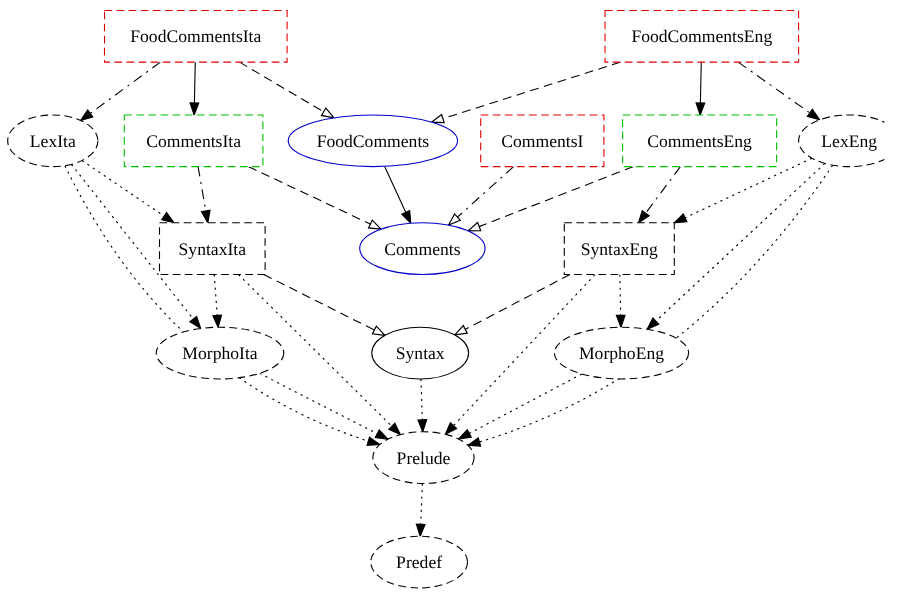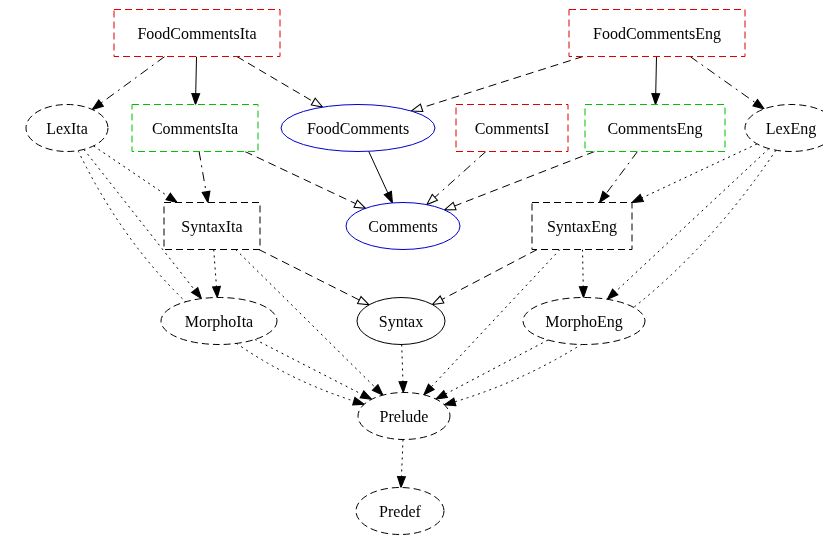--- a/index.html
+++ b/index.html
@@ -3,21 +3,20 @@
 <meta charset="utf-8">
 <title>Module Dependency Graph</title>
 <style>
   html, body { margin: 0; padding: 0; background: #ffffff; }
   .canvas {
     position: relative;
     width: 804px;
     height: 543px;
     background: #ffffff;
     overflow: hidden;
-    margin-left: 19px;
   }
   svg text {
     font-family: "Liberation Serif", "DejaVu Serif", serif;
     font-size: 16px;
     fill: #000000;
   }
 </style>
 </head>
 <body>
 

